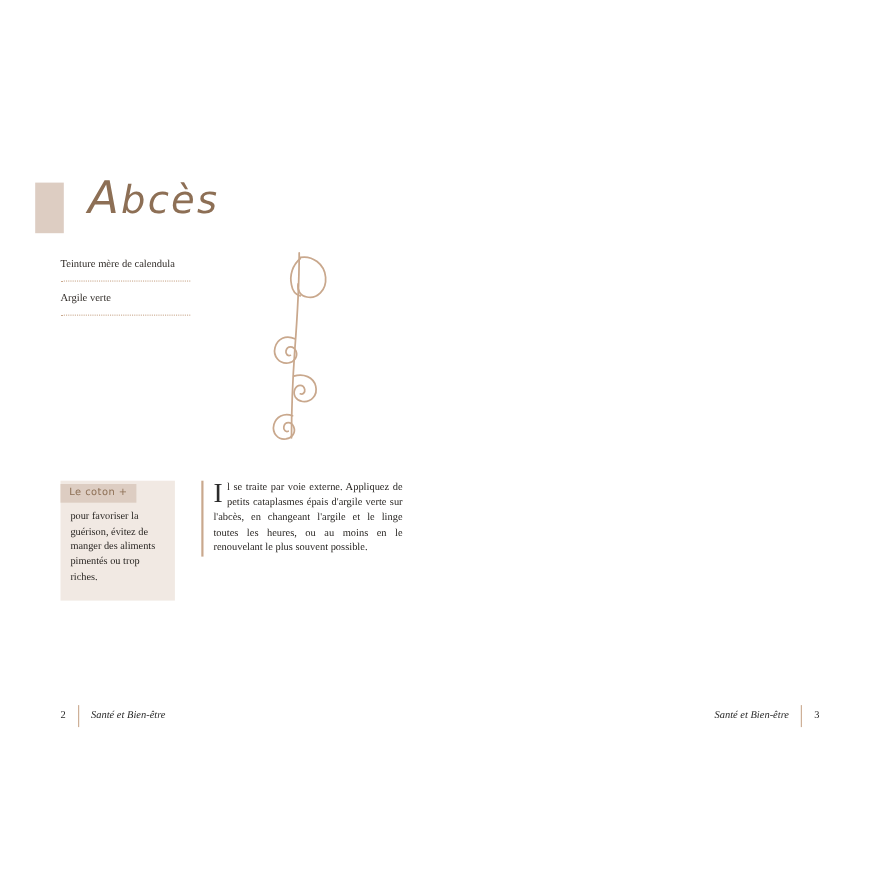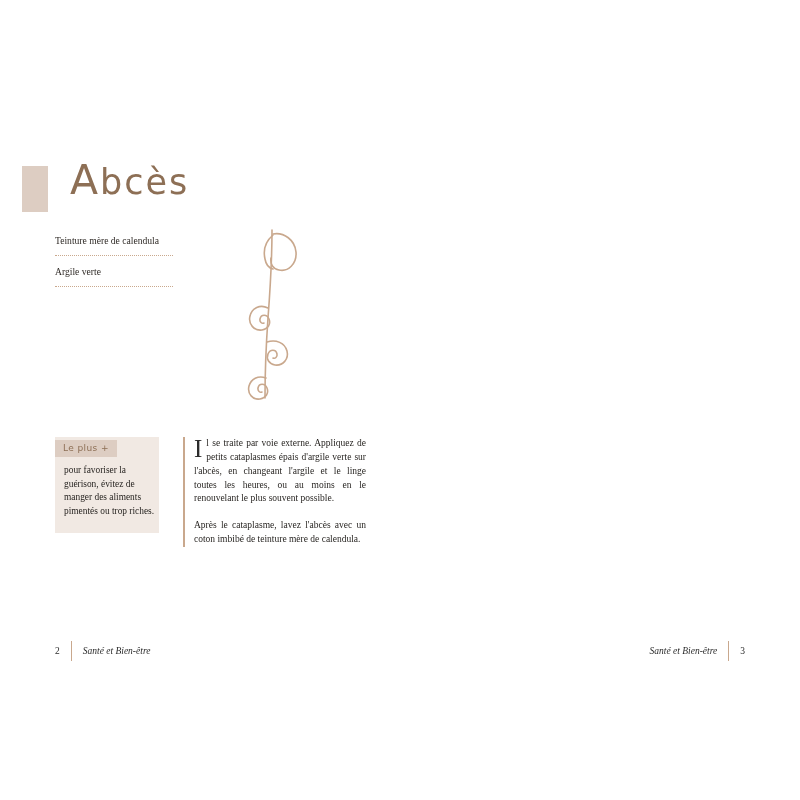--- a/index.html
+++ b/index.html
@@ -32,21 +32,21 @@
   }
   .page-left  { left: 0; }
   .page-right { left: 400px; }
 
   
   .chapter-head {
     position: absolute;
     display: flex;
     align-items: flex-start;
   }
-  .head-left  { left: 22px; top: 160px; }
+  .head-left  { left: 32px; top: 160px; font-style: italic; }
 
   .head-swatch {
     width: 26px;
     height: 46px;
     background: #ddcdc2;
     margin-top: 6px;
     flex: 0 0 auto;
   }
   .head-title {
     margin-left: 22px;
@@ -118,21 +118,21 @@
   .tip-label {
     display: inline-block;
     background: #ddcdc2;
     color: #8d6f55;
     font-family: "DejaVu Sans", sans-serif;
     font-size: 9px;
     letter-spacing: 0.4px;
     padding: 3px 8px 4px 8px;
   }
   .tip-text {
-    padding: 7px 2px 14px 9px;
+    padding: 7px 16px 14px 9px;
     font-size: 9.4px;
     line-height: 1.45;
     color: #221f1c;
   }
 
   
   .ornament {
     position: absolute;
   }
   .orn-left  { left: 232px; top: 222px; }
@@ -183,29 +183,28 @@
         <path d="M40 8 C40 40 38 70 36 96 C34 124 33 150 33 176"></path>
         <path d="M41 12 C52 10 63 18 64 30 C65 42 56 50 47 48 C41 47 38 42 39 36" fill="none"></path>
         <path d="M41 13 C34 19 31 28 33 37 C34 43 37 46 41 47"></path>
         <path d="M36 86 C28 82 20 86 18 94 C16 102 22 109 30 108 C36 107 39 102 37 97 C35 92 29 92 28 97 C27.4 100 30 102 32 101"></path>
         <path d="M35 120 C44 117 53 121 55 129 C57 137 51 144 43 143 C37 142 34 137 36 132 C38 127 44 127 45 132 C45.6 135 43 137 41 136"></path>
         <path d="M34 156 C26 153 19 157 17 164 C15 172 21 178 28 177 C34 176 37 171 35 166 C33 161 27 161 26 166 C25.5 169 28 171 30 170"></path>
       </svg>
     </div>
 
     <div class="tipbox">
-      <span class="tip-label">Le plus +</span>
+      <span class="tip-label">Le coton +</span>
       <div class="tip-text">pour favoriser la guérison, évitez de manger des aliments pimentés ou trop riches.</div>
     </div>
 
     <div class="bodycol body-left">
       <p>
         <span class="dropcap">I</span><span>l se traite par voie externe. Appliquez de petits cataplasmes épais d'argile verte sur l'abcès, en changeant l'argile et le linge toutes les heures, ou au moins en le renouvelant le plus souvent possible.</span>
       </p>
-      <p>Après le cataplasme, lavez l'abcès avec un coton imbibé de teinture mère de calendula.</p>
     </div>
 
     <div class="footer footer-left">
       <span class="folio">2</span>
       <span class="rule"></span>
       <span class="runhead">Santé et Bien-être</span>
     </div>
   </div>
 
   <div class="page page-right">

